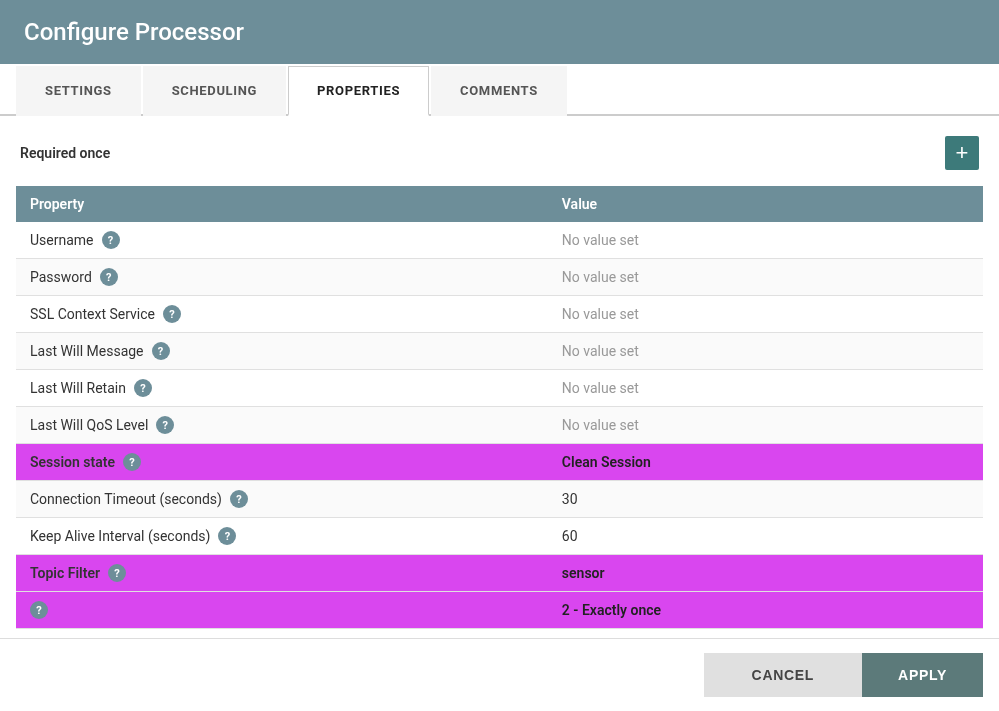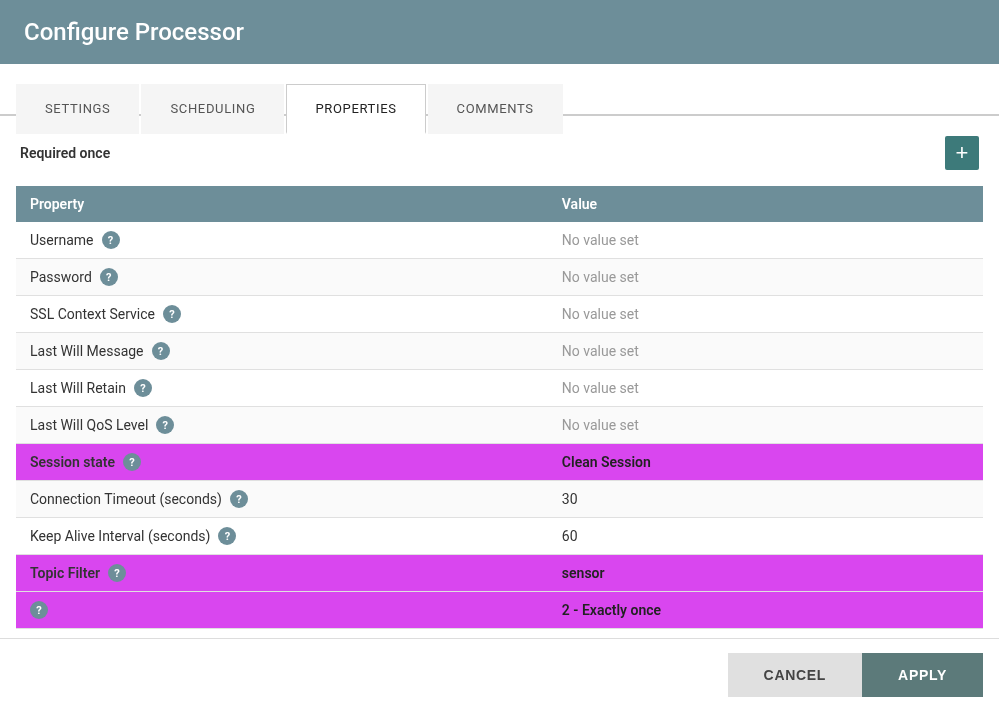--- a/index.html
+++ b/index.html
@@ -17,30 +17,30 @@
       display: flex;
       border-bottom: 2px solid #ccc;
       padding: 0 16px;
       margin-top: 0;
       background: #fff;
     }
 
     .tab {
       padding: 16px 28px;
       font-size: 13px;
-      font-weight: 400;
+      font-weight: 700;
       letter-spacing: 0.05em;
       cursor: pointer;
       border: 1px solid transparent;
       border-bottom: none;
       color: #555;
       background: #f5f5f5;
       margin-right: 2px;
       position: relative;
-      top: 20px;
+      top: 2px;
     }
 
     .tab.active {
       background: #fff;
       border: 1px solid #ccc;
       border-bottom: 2px solid #fff;
       color: #222;
     }
 
     .content-area {
@@ -146,21 +146,21 @@
       width: 100%;
       display: flex;
       justify-content: flex-end;
       background: #fff;
       border-top: 1px solid #ddd;
       padding: 14px 16px;
       gap: 0;
     }
 
     .btn-cancel {
-      padding: 14px 36px;
+      padding: 14px 48px;
       background: #e0e0e0;
       border: none;
       font-size: 14px;
       font-weight: 600;
       letter-spacing: 0.05em;
       cursor: pointer;
       color: #444;
     }
 
     .btn-apply {

